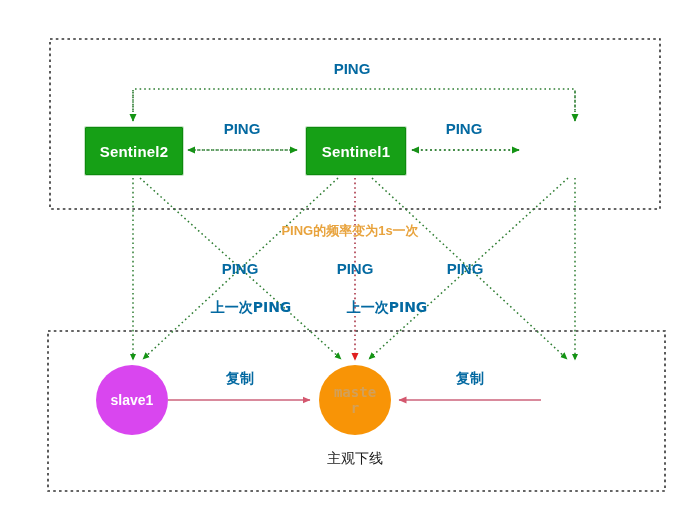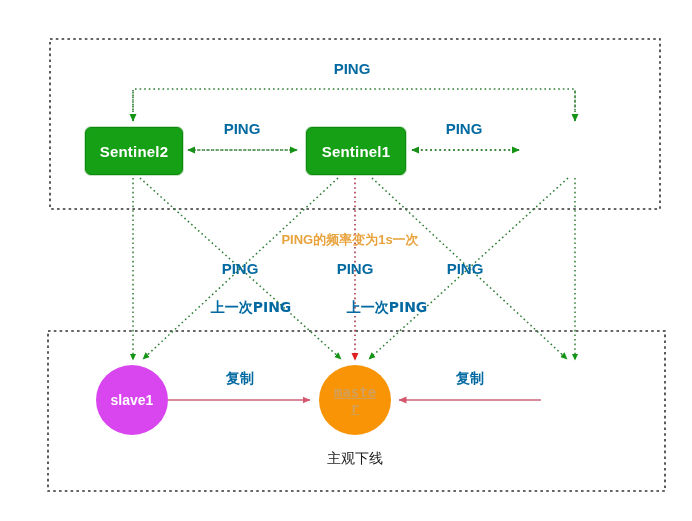--- a/index.html
+++ b/index.html
@@ -21,21 +21,21 @@
     position: absolute;
     left: 0;
     top: 0;
     width: 692px;
     height: 521px;
   }
   .sentinel-box {
     position: absolute;
     background: #16a016;
     border: 1px solid #0d8a0d;
-    border-radius: 6px;
+    border-radius: 1px;
     color: #ffffff;
     font-weight: bold;
     font-size: 15px;
     display: flex;
     align-items: center;
     justify-content: center;
     letter-spacing: 0.2px;
     box-shadow: 0 0 0 1px rgba(20,140,20,0.25);
   }
   .circle-node {
@@ -54,21 +54,20 @@
     color: #ffffff;
   }
   .circle-master {
     background: #f89406;
     color: #d2a05a;
     font-family: "DejaVu Sans Mono", "Liberation Mono", monospace;
     font-size: 14px;
     word-break: break-all;
     padding: 0 14px;
     box-sizing: border-box;
-    text-decoration: underline;
   }
   .edge-label {
     position: absolute;
     color: #0369a1;
     font-weight: bold;
     font-size: 15px;
     white-space: nowrap;
     text-align: center;
   }
   .edge-label.cjk {
@@ -161,21 +160,21 @@
   <div class="circle-node circle-master" style="left:319px; top:365px; width:72px; height:70px;">
     <span>master</span>
   </div>
 
   <div class="edge-label" style="left:312px; top:60px; width:80px;">PING</div>
 
   <div class="edge-label" style="left:202px; top:120px; width:80px;">PING</div>
 
   <div class="edge-label" style="left:424px; top:120px; width:80px;">PING</div>
 
-  <div class="edge-label accent" style="left:255px; top:222px; width:190px;margin-top:9px;">PING的频率变为1s一次</div>
+  <div class="edge-label accent" style="left:255px; top:222px; width:190px;">PING的频率变为1s一次</div>
 
   <div class="edge-label" style="left:200px; top:260px; width:80px;">PING</div>
 
   <div class="edge-label" style="left:315px; top:260px; width:80px;">PING</div>
 
   <div class="edge-label" style="left:425px; top:260px; width:80px;">PING</div>
 
   <div class="edge-label cjk" style="left:196px; top:299px; width:110px;">上一次PING</div>
 
   <div class="edge-label cjk" style="left:332px; top:299px; width:110px;">上一次PING</div>

